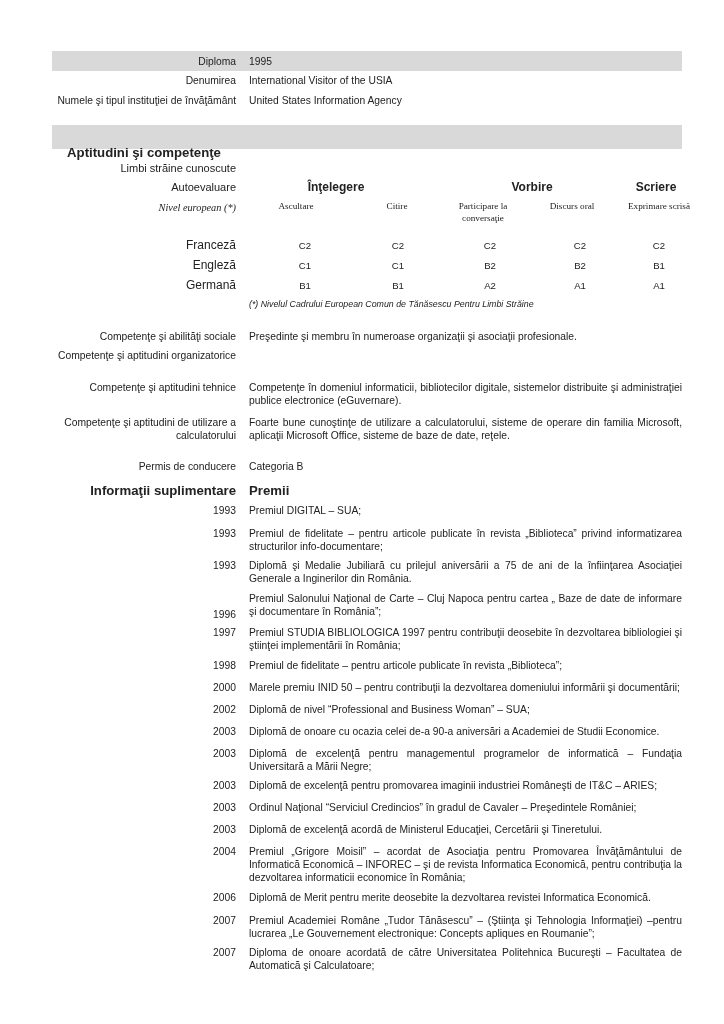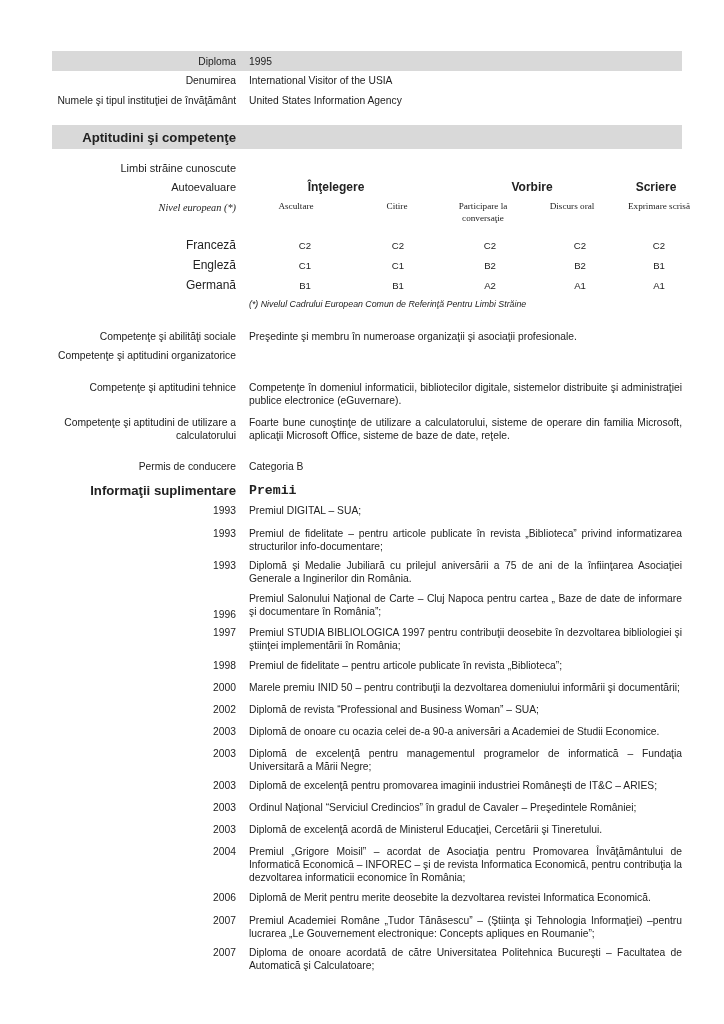--- a/index.html
+++ b/index.html
@@ -33,21 +33,21 @@
   <div class="row" style="top:74px;height:16px;">
     <div class="lbl" style="top:0;">Denumirea</div>
     <div class="val" style="top:0;">International Visitor of the USIA</div>
   </div>
   <div class="row" style="top:94px;height:16px;">
     <div class="lbl" style="top:0;left:-20px;width:204px;">Numele şi tipul instituţiei de învăţământ</div>
     <div class="val" style="top:0;">United States Information Agency</div>
   </div>
 
   <div class="row gray" style="top:125px;height:24px;">
-    <div class="lbl big" style="top:5px;line-height:15px;">Aptitudini şi competenţe</div>
+    <div class="lbl big" style="top:20px;line-height:15px;text-align:center;">Aptitudini şi competenţe</div>
   </div>
 
   <div class="row" style="top:162px;height:16px;">
     <div class="lbl" style="top:0;font-size:11px;">Limbi străine cunoscute</div>
   </div>
   <div class="row" style="top:181px;height:16px;">
     <div class="lbl" style="top:0;font-size:11px;">Autoevaluare</div>
     <div class="hdr" style="left:224px;width:120px;top:-1px;">Înţelegere</div>
     <div class="hdr" style="left:420px;width:120px;top:-1px;">Vorbire</div>
     <div class="hdr" style="left:564px;width:80px;top:-1px;text-align:center;">Scriere</div>
@@ -79,21 +79,21 @@
   </div>
   <div class="row" style="top:278px;height:18px;">
     <div class="lang" style="top:0;">Germană</div>
     <div class="cell" style="left:223px;top:2px;">B1</div>
     <div class="cell" style="left:316px;top:2px;">B1</div>
     <div class="cell" style="left:408px;top:2px;">A2</div>
     <div class="cell" style="left:498px;top:2px;">A1</div>
     <div class="cell" style="left:577px;top:2px;">A1</div>
   </div>
   <div class="row" style="top:298px;height:14px;">
-    <div class="val italic" style="top:0;font-size:8.8px;">(*) Nivelul Cadrului European Comun de Referinţă Pentru Limbi Străine</div>
+    <div class="val italic" style="top:0;font-size:8.8px;">(*) Nivelul Cadrului European Comun de Tănăsescu Pentru Limbi Străine</div>
   </div>
 
   <div class="row" style="top:330px;height:16px;">
     <div class="lbl" style="top:0;">Competenţe şi abilităţi sociale</div>
     <div class="val" style="top:0;">Preşedinte şi membru în numeroase organizaţii şi asociaţii profesionale.</div>
   </div>
   <div class="row" style="top:349px;height:30px;">
     <div class="lbl" style="top:0;left:-20px;width:204px;">Competenţe şi aptitudini organizatorice</div>
   </div>
   <div class="row" style="top:381px;height:30px;">
@@ -105,21 +105,21 @@
     <div class="val" style="top:0;">Foarte bune cunoştinţe de utilizare a calculatorului, sisteme de operare din familia Microsoft, aplicaţii Microsoft Office, sisteme de baze de date, reţele.</div>
   </div>
 
   <div class="row" style="top:460px;height:16px;">
     <div class="lbl" style="top:0;">Permis de conducere</div>
     <div class="val" style="top:0;">Categoria B</div>
   </div>
 
   <div class="row" style="top:483px;height:18px;">
     <div class="lbl big" style="top:0;line-height:16px;">Informaţii suplimentare</div>
-    <div class="val big" style="top:0;line-height:16px;font-family:Liberation Mono, monospace;">Premii</div>
+    <div class="val big" style="top:0;line-height:16px;">Premii</div>
   </div>
 
   <div id="awards-list">
       <div class="row" style="top: 504px;">
         <div class="year" style="top: 0px;">1993</div>
         <div class="val" style="top: 0px;">Premiul DIGITAL – SUA;</div>
       </div>
       <div class="row" style="top: 527px;">
         <div class="year" style="top: 0px;">1993</div>
         <div class="val" style="top: 0px;">Premiul de fidelitate – pentru articole publicate în revista „Biblioteca” privind informatizarea structurilor info-documentare;</div>
@@ -139,21 +139,21 @@
       <div class="row" style="top: 659px;">
         <div class="year" style="top: 0px;">1998</div>
         <div class="val" style="top: 0px;">Premiul de fidelitate – pentru articole publicate în revista „Biblioteca”;</div>
       </div>
       <div class="row" style="top: 681px;">
         <div class="year" style="top: 0px;">2000</div>
         <div class="val" style="top: 0px;">Marele premiu INID 50 – pentru contribuţii la dezvoltarea domeniului informării şi documentării;</div>
       </div>
       <div class="row" style="top: 703px;">
         <div class="year" style="top: 0px;">2002</div>
-        <div class="val" style="top: 0px;">Diplomă de revista “Professional and Business Woman” – SUA;</div>
+        <div class="val" style="top: 0px;">Diplomă de nivel “Professional and Business Woman” – SUA;</div>
       </div>
       <div class="row" style="top: 725px;">
         <div class="year" style="top: 0px;">2003</div>
         <div class="val" style="top: 0px;">Diplomă de onoare cu ocazia celei de-a 90-a aniversări a Academiei de Studii Economice.</div>
       </div>
       <div class="row" style="top: 747px;">
         <div class="year" style="top: 0px;">2003</div>
         <div class="val" style="top: 0px;">Diplomă de excelenţă  pentru managementul programelor de informatică – Fundaţia Universitară a Mării Negre;</div>
       </div>
       <div class="row" style="top: 779px;">

